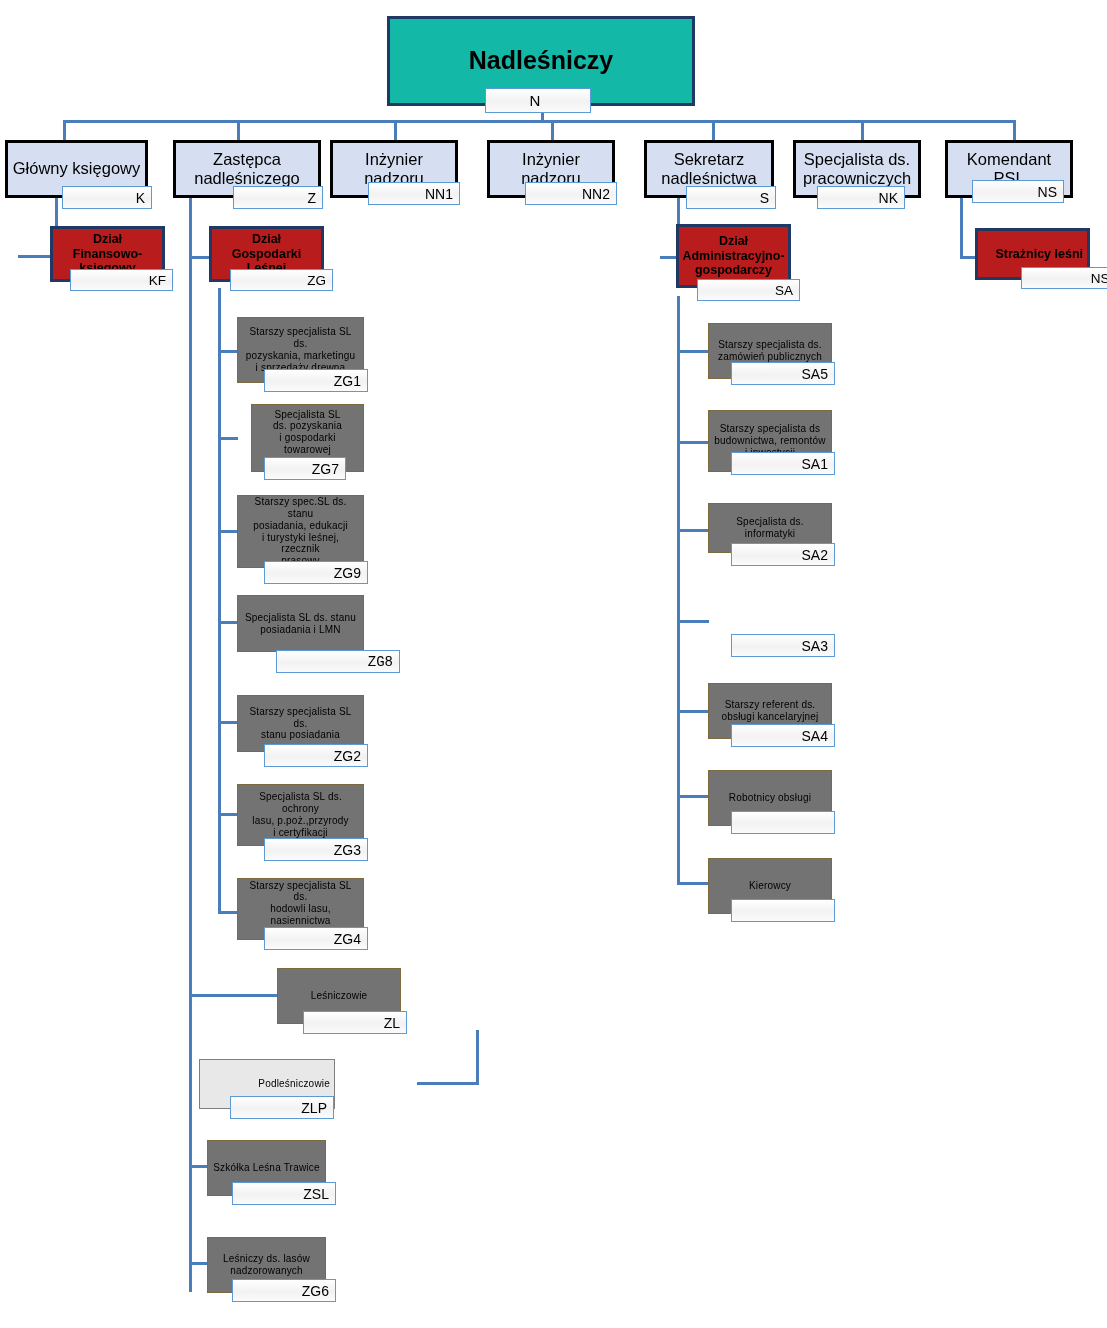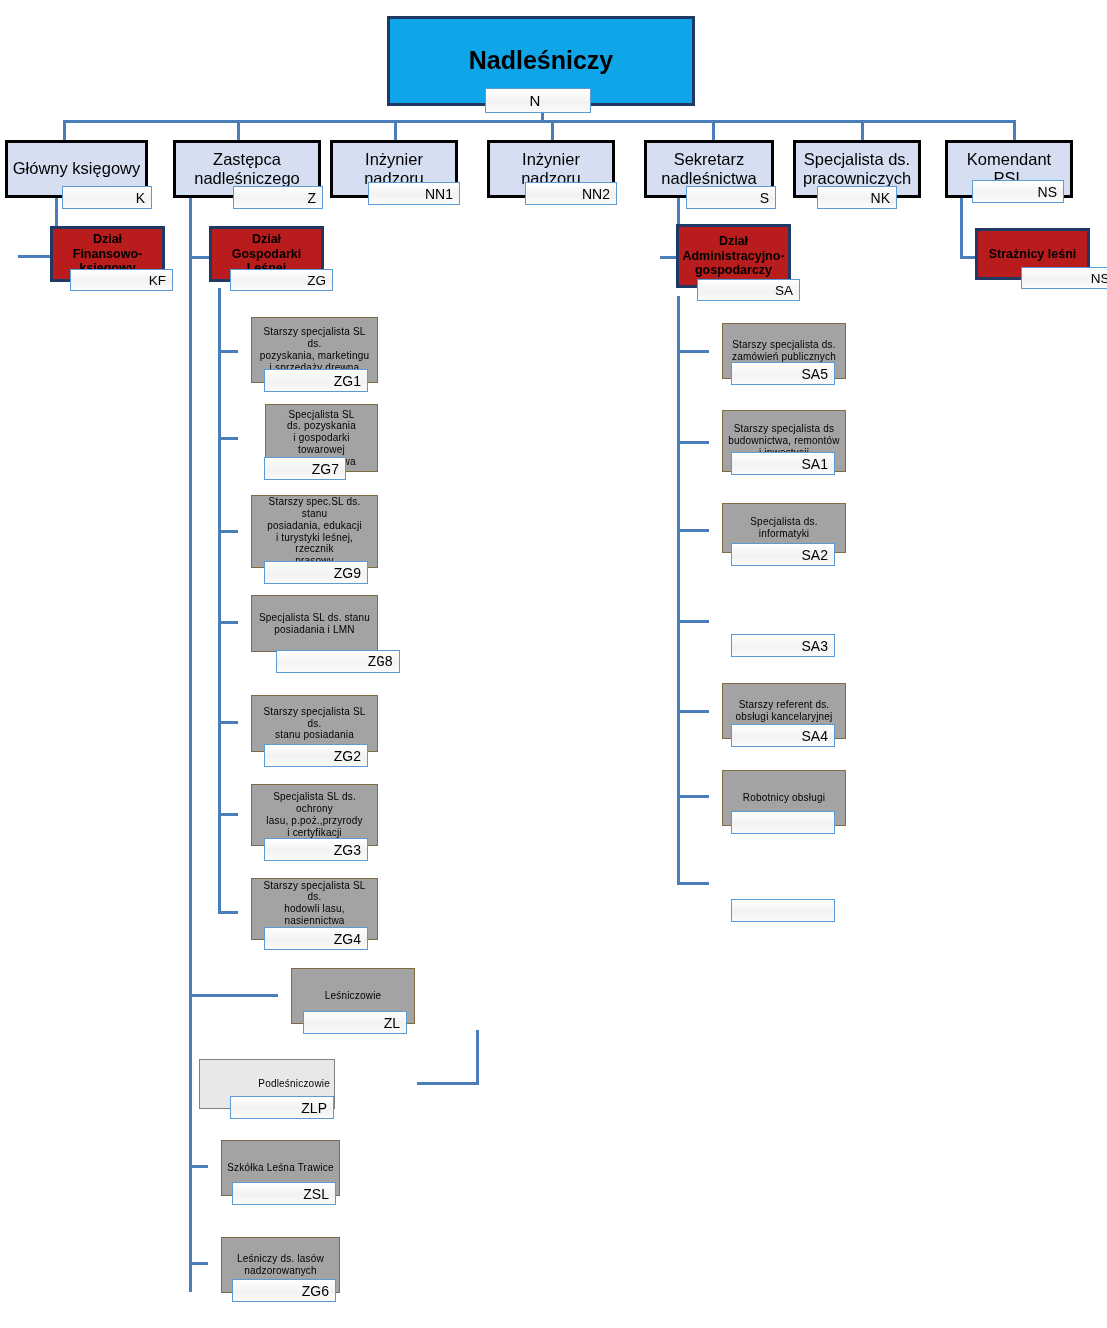--- a/index.html
+++ b/index.html
@@ -10,33 +10,33 @@
   .ln{position:absolute;background:#4a7ebb;}
   .ln.h{height:3px;}
   .ln.v{width:3px;}
 
   
   .node{position:absolute;box-sizing:border-box;display:flex;align-items:center;
         justify-content:center;text-align:center;}
   .node .ttl{display:block;width:100%;padding:0 4px;line-height:1.18;}
 
   
-  .n-root{background:#0ea5e9;border:3px solid #1f3864;}
+  .n-root{background:#14b8a6;border:3px solid #1f3864;}
   .n-root .ttl{font-size:25px;font-weight:bold;color:#000;}
 
   
   .n-blue{background:#d6dff1;border:3px solid #000000;}
   .n-blue .ttl{font-size:16.5px;color:#000;}
 
   
   .n-salmon{background:#b91c1c;border:3px solid #1f3864;}
   .n-salmon .ttl{font-size:12.5px;font-weight:bold;color:#000;}
 
   
-  .n-tan{background:#a3a3a3;border:1.5px solid #7d6a3f;margin-left:14px;}
+  .n-tan{background:#737373;border:1.5px solid #7d6a3f;}
   .n-tan .ttl{font-size:10px;color:#000;letter-spacing:.2px;}
 
   
   .n-grey{background:#e8e8e8;border:1.5px solid #7f7f7f;}
   .n-grey .ttl{font-size:10px;color:#000;letter-spacing:.2px;}
 
   
   .tag{position:absolute;box-sizing:border-box;border:1.5px solid #5b9bd5;
        background:linear-gradient(to bottom,#ffffff 0%,#f2f2f2 55%,#fbfbfb 100%);
        display:flex;align-items:center;justify-content:flex-end;
@@ -141,21 +141,21 @@
   <div class="node n-blue" style="left:644px;top:140px;width:130px;height:58px;">
     <span class="ttl">Sekretarz<br>nadleśnictwa</span>
   </div>
   <div class="tag c-md" style="left:686px;top:186px;width:90px;">
     <span>S</span>
   </div>
 
   <div class="node n-blue" style="left:793px;top:140px;width:128px;height:58px;">
     <span class="ttl">Specjalista ds.<br>pracowniczych</span>
   </div>
-  <div class="tag c-md" style="left:817px;top:186px;width:80px;">
+  <div class="tag c-md" style="left:817px;top:186px;width:88px;">
     <span>NK</span>
   </div>
 
   <div class="node n-blue" style="left:945px;top:140px;width:128px;height:58px;">
     <span class="ttl">Komendant PSL</span>
   </div>
   <div class="tag c-md" style="left:972px;top:180px;width:92px;">
     <span>NS</span>
   </div>
 
@@ -173,21 +173,21 @@
     <span>ZG</span>
   </div>
 
   <div class="node n-salmon" style="left:676px;top:224px;width:115px;height:64px;">
     <span class="ttl">Dział<br>Administracyjno-<br>gospodarczy</span>
   </div>
   <div class="tag c-sm" style="left:697px;top:279px;width:103px;">
     <span>SA</span>
   </div>
 
-  <div class="node n-salmon" style="left:975px;top:228px;width:115px;height:52px;">
+  <div class="node n-salmon" style="left:975px;top:228px;width:115px;height:52px;text-align:right;">
     <span class="ttl">Strażnicy leśni</span>
   </div>
   <div class="tag c-sm" style="left:996px;top:267px;width:103px;margin-left:25px;">
     <span>NSL</span>
   </div>
 
   <div class="node n-tan" style="left:237px;top:317px;width:127px;height:66px;">
     <span class="ttl">Starszy specjalista  SL ds.<br>pozyskania, marketingu<br>i sprzedaży  drewna</span>
   </div>
   <div class="tag c-md" style="left:264px;top:369px;width:104px;">
@@ -268,20 +268,23 @@
     <span>SA4</span>
   </div>
 
   <div class="node n-tan" style="left:708px;top:770px;width:124px;height:56px;">
     <span class="ttl">Robotnicy  obsługi</span>
   </div>
   <div class="tag c-md" style="left:731px;top:811px;width:104px;">
     <span></span>
   </div>
 
+  <div class="node n-tan" style="left:708px;top:858px;width:124px;height:56px;">
+    <span class="ttl">Kierowcy</span>
+  </div>
   <div class="tag c-md" style="left:731px;top:899px;width:104px;">
     <span></span>
   </div>
 
   <div class="node n-tan" style="left:277px;top:968px;width:124px;height:56px;">
     <span class="ttl">Leśniczowie</span>
   </div>
   <div class="tag c-md" style="left:303px;top:1011px;width:104px;">
     <span>ZL</span>
   </div>

